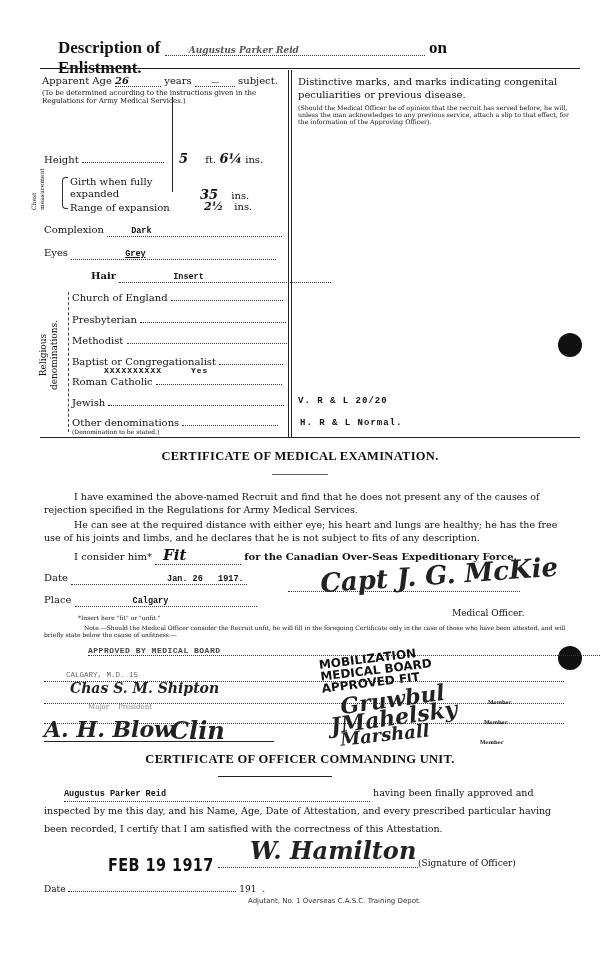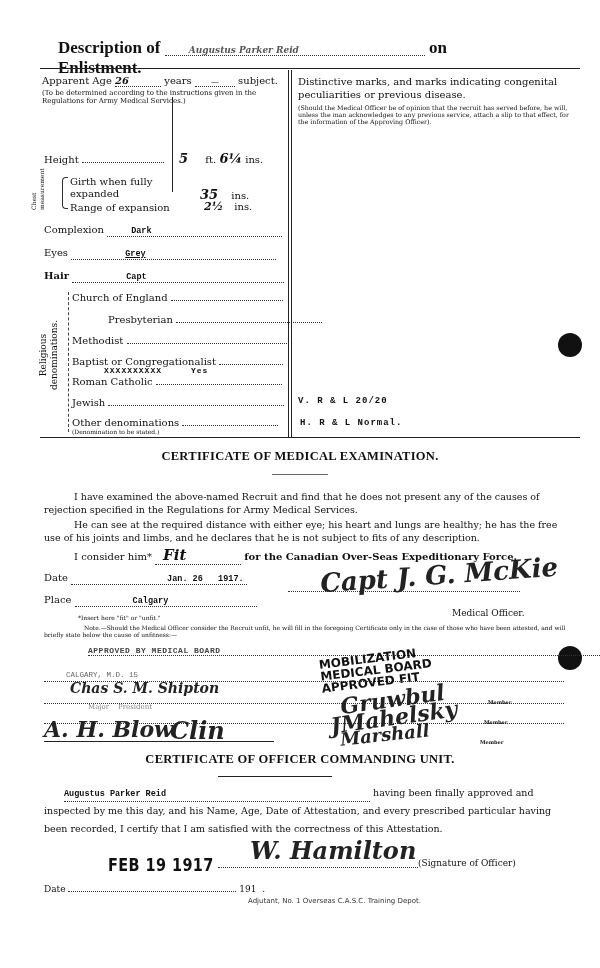--- a/index.html
+++ b/index.html
@@ -71,32 +71,32 @@
 
 <div class="abs lbl" style="left:44px;top:224px;width:240px;">
   <span>Complexion</span>
   <span class="dots mono" style="display:inline-block;width:175px;font-size:8.5px;padding-left:24px;box-sizing:border-box;">Dark</span>
 </div>
 <div class="abs lbl" style="left:44px;top:247px;width:240px;">
   <span>Eyes</span>
   <span class="dots mono" style="display:inline-block;width:205px;font-size:8.5px;padding-left:54px;box-sizing:border-box;text-decoration:underline;">Grey</span>
 </div>
 <div class="abs lbl" style="left:44px;top:270px;width:240px;">
-  <span style="font-weight:bold;">Hair</span>
-  <span class="dots mono" style="display:inline-block;width:212px;font-size:8.5px;padding-left:54px;box-sizing:border-box;">Capt</span>
+  <span style="font-weight:bold;margin-left:47px;">Hair</span>
+  <span class="dots mono" style="display:inline-block;width:212px;font-size:8.5px;padding-left:54px;box-sizing:border-box;">Insert</span>
 </div>
 
 <div class="abs lbl" style="left:38px;top:410px;width:110px;white-space:normal;line-height:11px;transform:rotate(-90deg);transform-origin:left top;font-size:9px;text-align:center;">Religious denominations.</div>
 <div class="abs" style="left:68px;top:292px;width:1px;height:140px;border-left:1px dashed #444;"></div>
 
 <div class="abs lbl" style="left:72px;top:292px;width:212px;">
   <span>Church of England</span>
   <span class="dots" style="display:inline-block;width:112px;"></span>
 </div>
-<div class="abs lbl" style="left:72px;top:314px;width:212px;margin-left:36px;">
+<div class="abs lbl" style="left:72px;top:314px;width:212px;">
   <span>Presbyterian</span>
   <span class="dots" style="display:inline-block;width:146px;"></span>
 </div>
 <div class="abs lbl" style="left:72px;top:335px;width:212px;">
   <span>Methodist</span>
   <span class="dots" style="display:inline-block;width:162px;"></span>
 </div>
 <div class="abs lbl" style="left:72px;top:356px;width:212px;">
   <span>Baptist or Congregationalist</span>
   <span class="dots" style="display:inline-block;width:64px;"></span>

